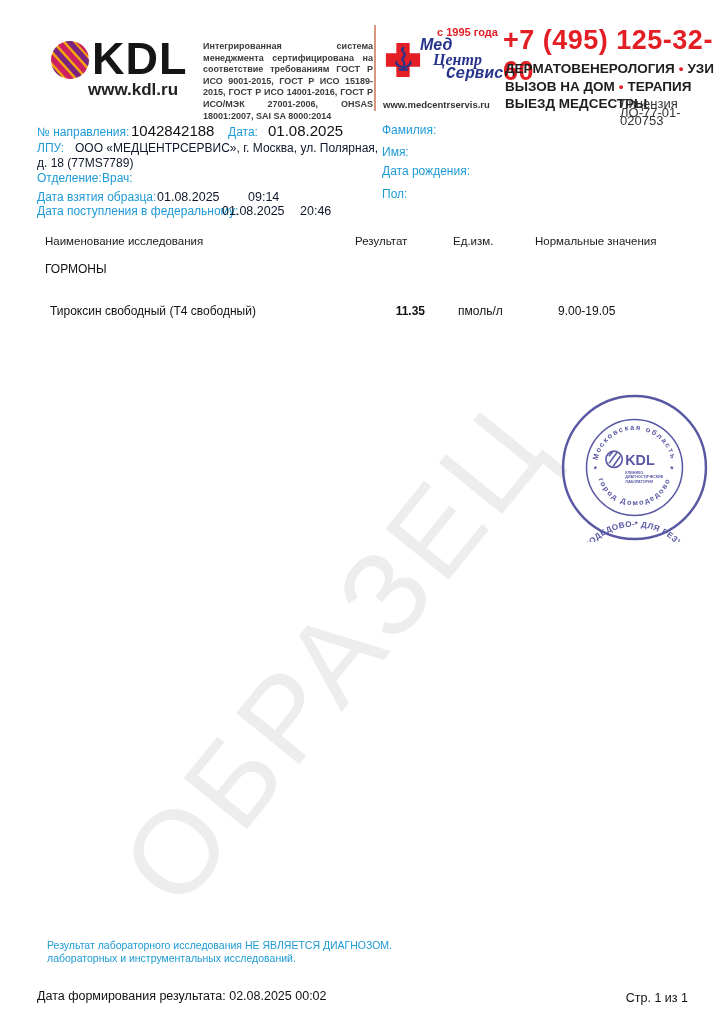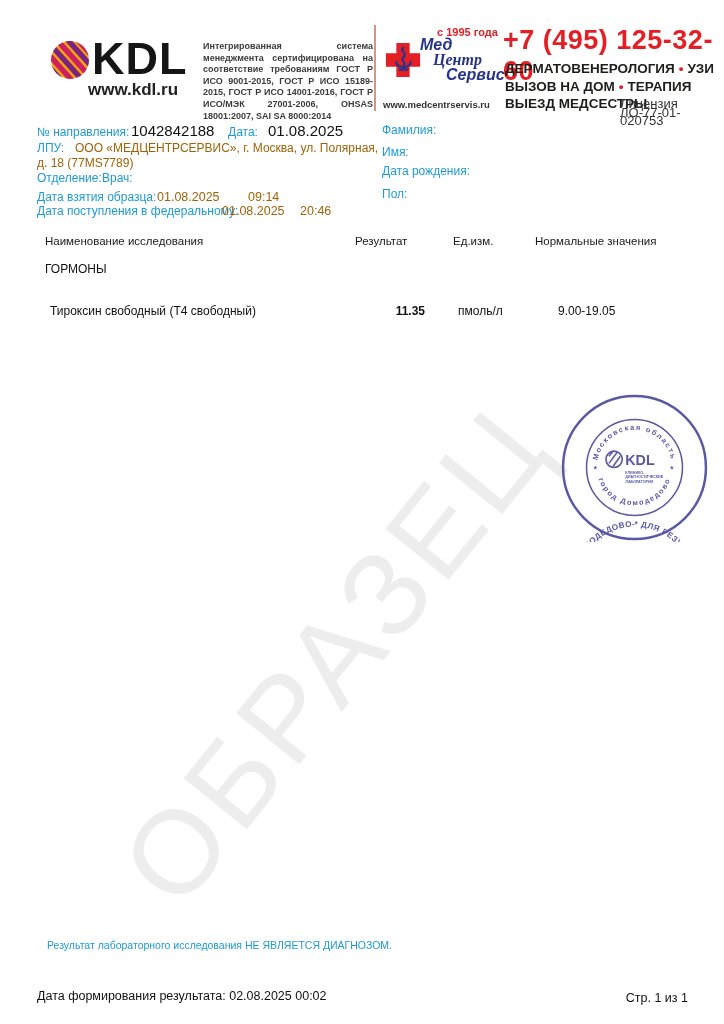--- a/index.html
+++ b/index.html
@@ -20,30 +20,30 @@
   .content{position:relative;z-index:1;}
 
   
   .kdl-brand{left:92px;top:36px;font-size:45px;font-weight:bold;letter-spacing:1px;color:#151515;line-height:1;}
   .kdl-site{left:88px;top:80px;font-size:17px;font-weight:600;color:#222;}
   .cert{left:203px;top:41px;width:170px;font-size:9px;line-height:11.6px;font-weight:bold;color:#3c3c3c;text-align:justify;}
   .divider{left:374px;top:25px;width:2px;height:86px;background:#d8957f;}
   .since{left:437px;top:26px;font-size:11px;font-weight:bold;}
   .mcs-name{left:420px;top:37px;font-size:16px;font-weight:bold;font-style:italic;line-height:15px;}
   .mcs-name .l2{margin-left:13px;font-family:Liberation Serif, serif;}
-  .mcs-name .l3{margin-left:26px;}
+  .mcs-name .l3{margin-left:26px;font-family:Liberation Mono, monospace;}
   .mcs-site{left:383px;top:99px;font-size:9.5px;font-weight:bold;color:#333;}
   .phone{left:503px;top:25px;font-size:27px;font-weight:bold;letter-spacing:.5px;}
   .services{left:505px;top:60px;font-size:13.5px;font-weight:bold;color:#1d1d1b;line-height:17.5px;white-space:nowrap;}
   .services .dot{color:#e31e24;padding:0 4px;}
   .license{left:620px;top:100px;width:78px;font-size:13px;font-weight:normal;color:#333;text-align:left;line-height:8.5px;}
 
   
   .lbl{font-size:12px;color:#1e9ad6;}
-  .val{font-size:12px;color:#a16207;}
+  .val{font-size:12px;color:#0f172a;}
   .bigval{font-size:15px;color:#111;}
 
   
   .th{font-size:11.5px;color:#1a1a1a;}
   .td{font-size:12px;color:#111;}
 
   
   .note{font-size:10.5px;line-height:13.2px;color:#1e9ad6;}
   .bottomline{font-size:12.5px;color:#111;}
 
@@ -177,20 +177,21 @@
         </g>
       </g>
       <text x="64" y="71" font-size="14" font-weight="bold">KDL</text>
       <text x="64" y="79" font-size="3.6" font-weight="bold">КЛИНИКО-</text>
       <text x="64" y="83.5" font-size="3.6" font-weight="bold">ДИАГНОСТИЧЕСКИЕ</text>
       <text x="64" y="88" font-size="3.6" font-weight="bold">ЛАБОРАТОРИИ</text>
     </svg>
 
     <div class="abs note" style="left:47px;top:939px">
       <div>Результат лабораторного исследования НЕ ЯВЛЯЕТСЯ ДИАГНОЗОМ.</div>
+      <div>лабораторных и инструментальных исследований.</div>
     </div>
 
     <span class="abs bottomline" style="left:37px;top:989px">
       <span>Дата формирования результата:</span>
       <span>02.08.2025 00:02</span>
     </span>
     <span class="abs bottomline" style="left:548px;top:991px;width:140px;text-align:right">Стр. 1 из 1</span>
 
   </div>
 </div>

